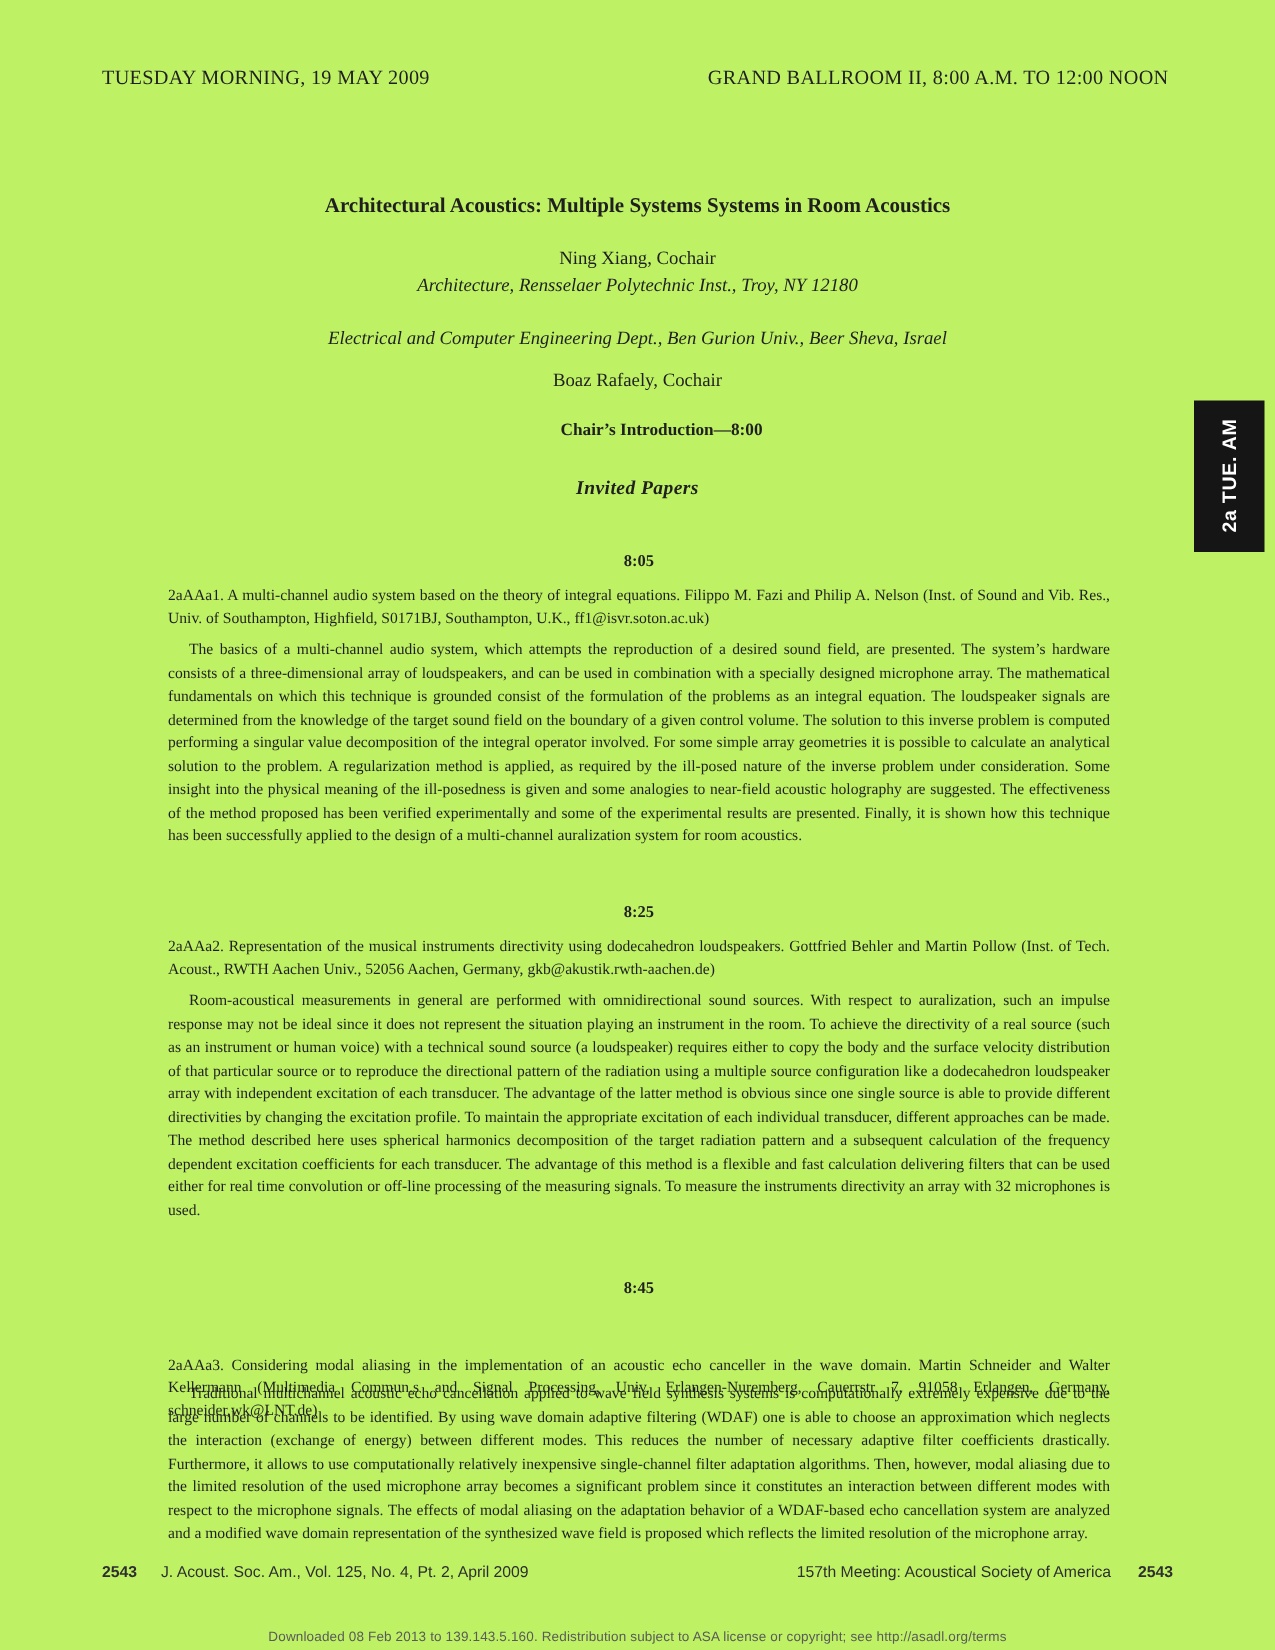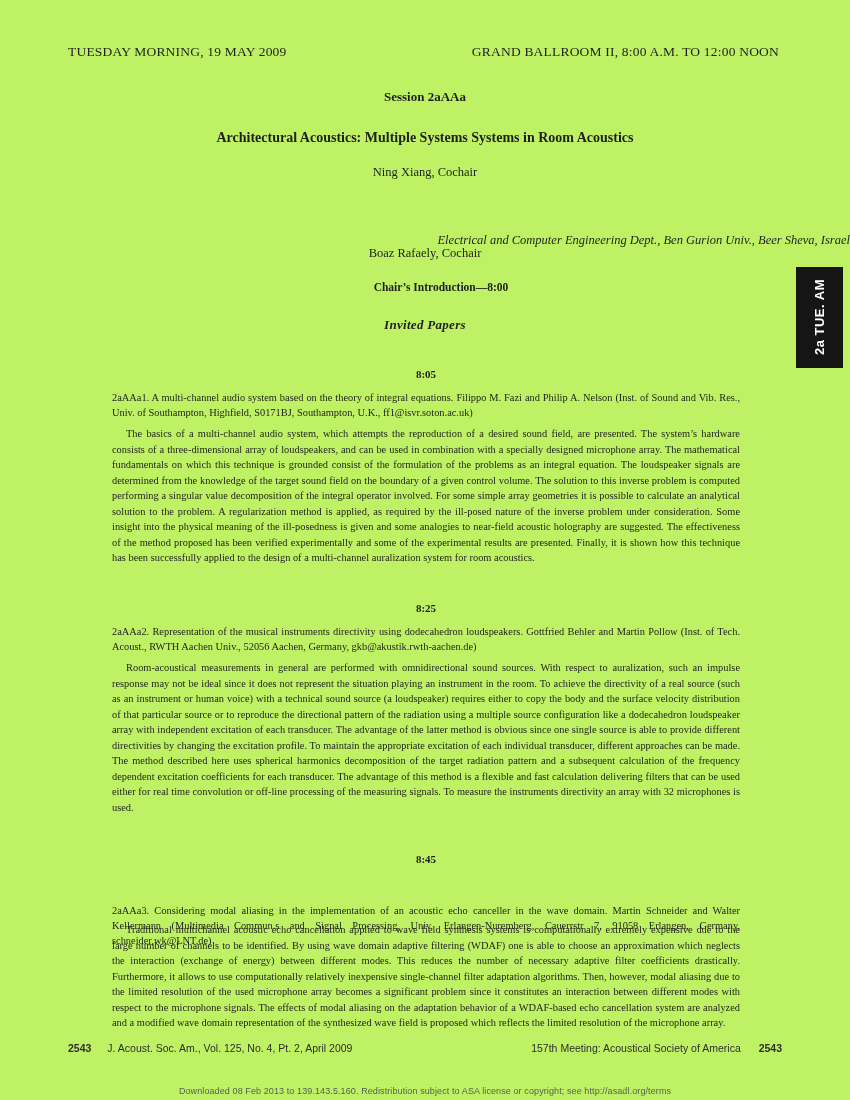--- a/index.html
+++ b/index.html
@@ -17,21 +17,21 @@
     position:absolute; top:89px; left:0; width:100%;
     text-align:center; font-weight:bold; font-size:13px;
   }
   .session-title {
     position:absolute; top:130px; left:0; width:100%;
     text-align:center; font-weight:bold; font-size:14px;
   }
   .chair-name { position:absolute; left:0; width:100%; text-align:center; font-size:12.5px; }
   .chair-aff  { position:absolute; left:0; width:100%; text-align:center; font-size:12.5px; font-style:italic; }
   .chair1-name { top:165px; } .chair1-aff { top:183px; }
-  .chair2-name { top:215px;margin-top:31px; } .chair2-aff { top:233px;text-align:right; }
+  .chair2-name { top:215px;margin-top:31px; } .chair2-aff { top:218px; }
   .chair-intro {
     position:absolute; top:281px; left:16px; width:100%;
     text-align:center; font-weight:bold; font-size:11.5px;
   }
   .invited-papers {
     position:absolute; top:317px; left:0; width:100%;
     text-align:center; font-weight:bold; font-style:italic; font-size:13px;
     letter-spacing:.3px;
   }
   .side-tab {
@@ -73,25 +73,25 @@
 </head>
 <body>
 
 <div class="page">
 
   <header class="running-head">
     <span>TUESDAY MORNING, 19 MAY 2009</span>
     <span>GRAND BALLROOM II, 8:00 A.M. TO 12:00 NOON</span>
   </header>
 
-  <div class="session-label">Session 2aAAa</div>
 
   <h1 class="session-title">Architectural Acoustics: Multiple Systems Systems in Room Acoustics</h1>
 
   <div class="chair-name chair1-name">Ning Xiang, Cochair</div>
+  <div class="chair-aff chair1-aff">Architecture, Rensselaer Polytechnic Inst., Troy, NY 12180</div>
 
   <div class="chair-name chair2-name">Boaz Rafaely, Cochair</div>
   <div class="chair-aff chair2-aff">Electrical and Computer Engineering Dept., Ben Gurion Univ., Beer Sheva, Israel</div>
 
   <div class="chair-intro">Chair’s Introduction—8:00</div>
 
   <div class="invited-papers">Invited Papers</div>
 
   <aside class="side-tab">
     <span>2a TUE. AM</span>

